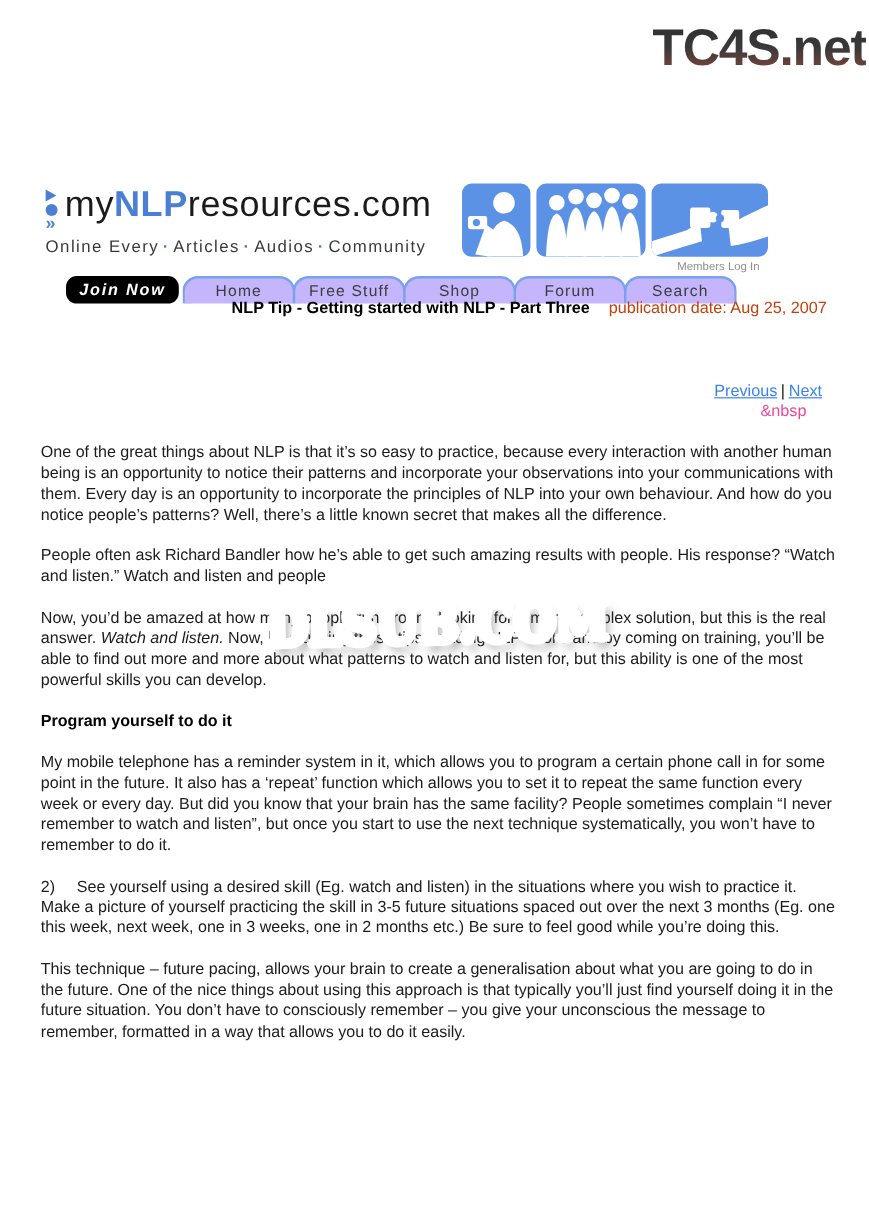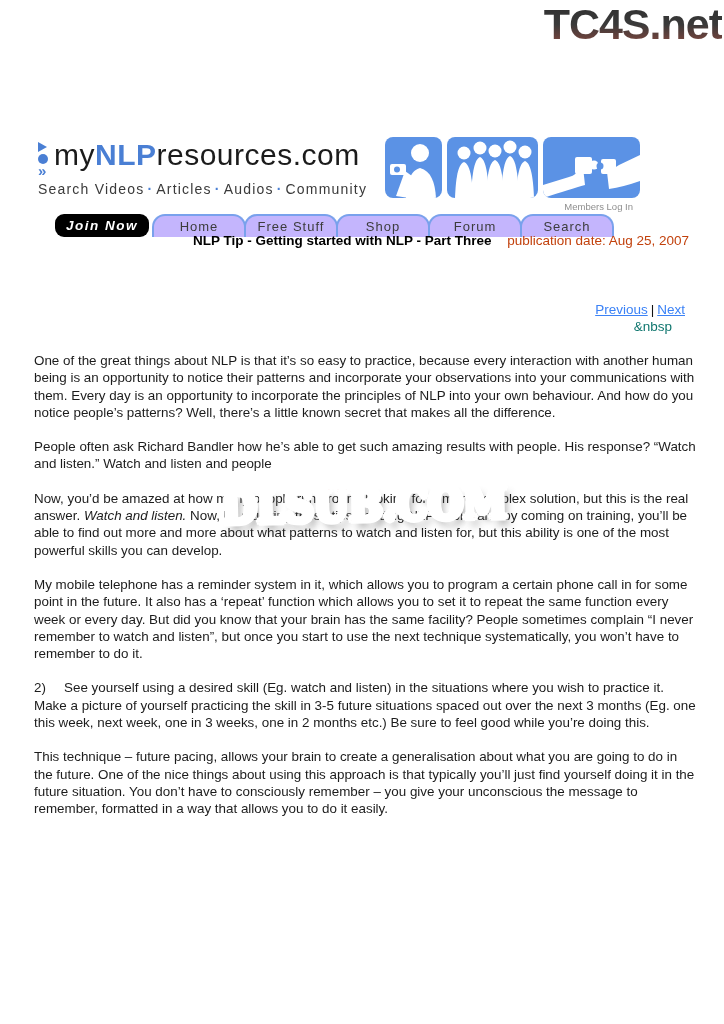--- a/index.html
+++ b/index.html
@@ -1,18 +1,18 @@
 <!DOCTYPE html>
 <html><head>
 <meta charset="utf-8">
 <style>
   * { margin:0; padding:0; box-sizing:border-box; }
   html,body { background:#fff; }
   body { font-family:"Liberation Sans", sans-serif; color:#222; }
-  .page { position:relative; width:724px; height:860px; background:#fff; overflow:hidden; margin:0 auto; }
+  .page { position:relative; width:724px; height:860px; background:#fff; overflow:hidden; margin:16px auto; }
 
   
   .tc4s {
     position:absolute; top:0; right:2px;
     font-size:43px; font-weight:bold; letter-spacing:-1px;
     background:linear-gradient(180deg,#2e2e2e 0%,#3a3a3a 50%,#6b423c 78%,#c59a8e 100%);
     -webkit-background-clip:text; background-clip:text; color:transparent;
     filter:blur(.3px);
   }
 
@@ -48,21 +48,21 @@
     font-size:13px; color:#3c3c3c; letter-spacing:1px; cursor:pointer;
   }
   .title-line { position:absolute; left:193px; top:233px; font-size:13.5px; white-space:nowrap; }
   .title-line .t-main { font-weight:bold; color:#000; }
   .title-line .t-pub { margin-left:12px; color:#c2410c; }
 
   
   .pager { position:absolute; top:302px; right:39px; font-size:13.5px; text-align:right; }
   .pager a { color:#3b82f6; text-decoration:underline; cursor:pointer; }
   .pager .sep { color:#111; padding:0 3px; }
-  .nbsp-line { position:absolute; top:319px; right:52px; font-size:13.5px; color:#0f766e; }
+  .nbsp-line { position:absolute; top:319px; right:52px; font-size:13.5px; color:#ec4899; }
 
   
   .article { position:absolute; left:34px; top:352px; width:663px; font-size:13.4px; line-height:17.3px; color:#1c1c1c; }
   .article p, .article h3 { margin:0 0 17px 0; }
   .article h3 { font-size:13.4px; font-weight:bold; color:#000; }
   .num { display:inline-block; width:30px; }
   .it { font-style:italic; }
 
   
   .dlsub {
@@ -100,21 +100,21 @@
 
   <div class="logo-wrap">
     <div class="logo-row">
       <div class="logo-icon">
         <span class="li-play"></span>
         <span class="li-dot"></span>
         <span class="li-ff">»</span>
       </div>
       <div class="logo-text"><span>my</span><span class="hl">NLP</span><span>resources.com</span></div>
     </div>
-    <div class="tagline"><span>Search Videos</span><span class="dot">·</span><span>Articles</span><span class="dot">·</span><span>Audios</span><span class="dot">·</span><span>Community</span></div>
+    <div class="tagline"><span>Online Every</span><span class="dot">·</span><span>Articles</span><span class="dot">·</span><span>Audios</span><span class="dot">·</span><span>Community</span></div>
   </div>
 
   <div class="banners">
     <div class="banner" style="width:57px">
       <svg width="57" height="61" viewBox="0 0 57 61">
         <circle cx="35" cy="16" r="9" fill="#fff"></circle>
         <path d="M21 61 C22 40 28 33 35 31 C46 34 50 45 51 61 Z" fill="#fff"></path>
         <path d="M20 34 L27 39 L24 61 L11 59 Z" fill="#fff"></path>
         <rect x="5" y="27" width="16" height="11" rx="2" fill="#fff"></rect>
         <circle cx="12" cy="32.5" r="3" fill="#5b92e5"></circle>
@@ -167,20 +167,21 @@
 
   <div class="pager">
     <a>Previous</a><span class="sep">|</span><a>Next</a>
   </div>
   <div class="nbsp-line">&amp;nbsp</div>
 
   <div class="article">
     <p>One of the great things about NLP is that it’s so easy to practice, because every interaction with another human being is an opportunity to notice their patterns and incorporate your observations into your communications with them. Every day is an opportunity to incorporate the principles of NLP into your own behaviour. And how do you notice people’s patterns? Well, there’s a little known secret that makes all the difference.</p>
     <p>People often ask Richard Bandler how he’s able to get such amazing results with people. His response? “Watch and listen.” Watch and listen and people</p>
     <p><span>Now, you’d be amazed at how many people run around looking for a more complex solution, but this is the real answer. </span><span class="it">Watch and listen.</span><span> Now, by studying these tips, reading NLP books and by coming on training, you’ll be able to find out more and more about what patterns to watch and listen for, but this ability is one of the most powerful skills you can develop.</span></p>
+    <h3>Program yourself to do it</h3>
     <p>My mobile telephone has a reminder system in it, which allows you to program a certain phone call in for some point in the future. It also has a ‘repeat’ function which allows you to set it to repeat the same function every week or every day. But did you know that your brain has the same facility? People sometimes complain “I never remember to watch and listen”, but once you start to use the next technique systematically, you won’t have to remember to do it.</p>
     <p><span class="num">2)</span><span>See yourself using a desired skill (Eg. watch and listen) in the situations where you wish to practice it. Make a picture of yourself practicing the skill in 3-5 future situations spaced out over the next 3 months (Eg. one this week, next week, one in 3 weeks, one in 2 months etc.) Be sure to feel good while you’re doing this.</span></p>
     <p>This technique – future pacing, allows your brain to create a generalisation about what you are going to do in the future. One of the nice things about using this approach is that typically you’ll just find yourself doing it in the future situation. You don’t have to consciously remember –  you give your unconscious the message to remember, formatted in a way that allows you to do it easily.</p>
   </div>
 
   <div class="dlsub">DLSUB.COM</div>
 
   <div class="pagenum">1/4</div>
   <div class="tradersx">TradersXtreme.com</div>
 

